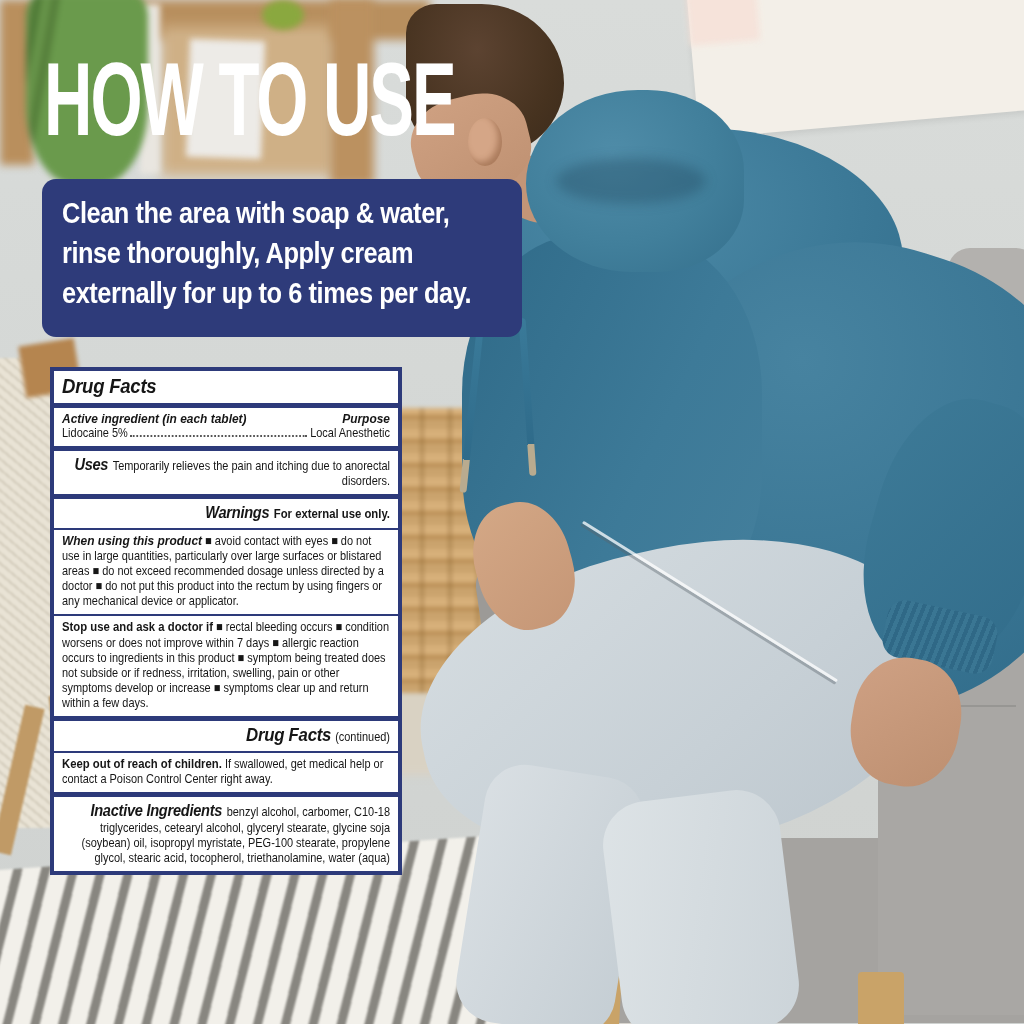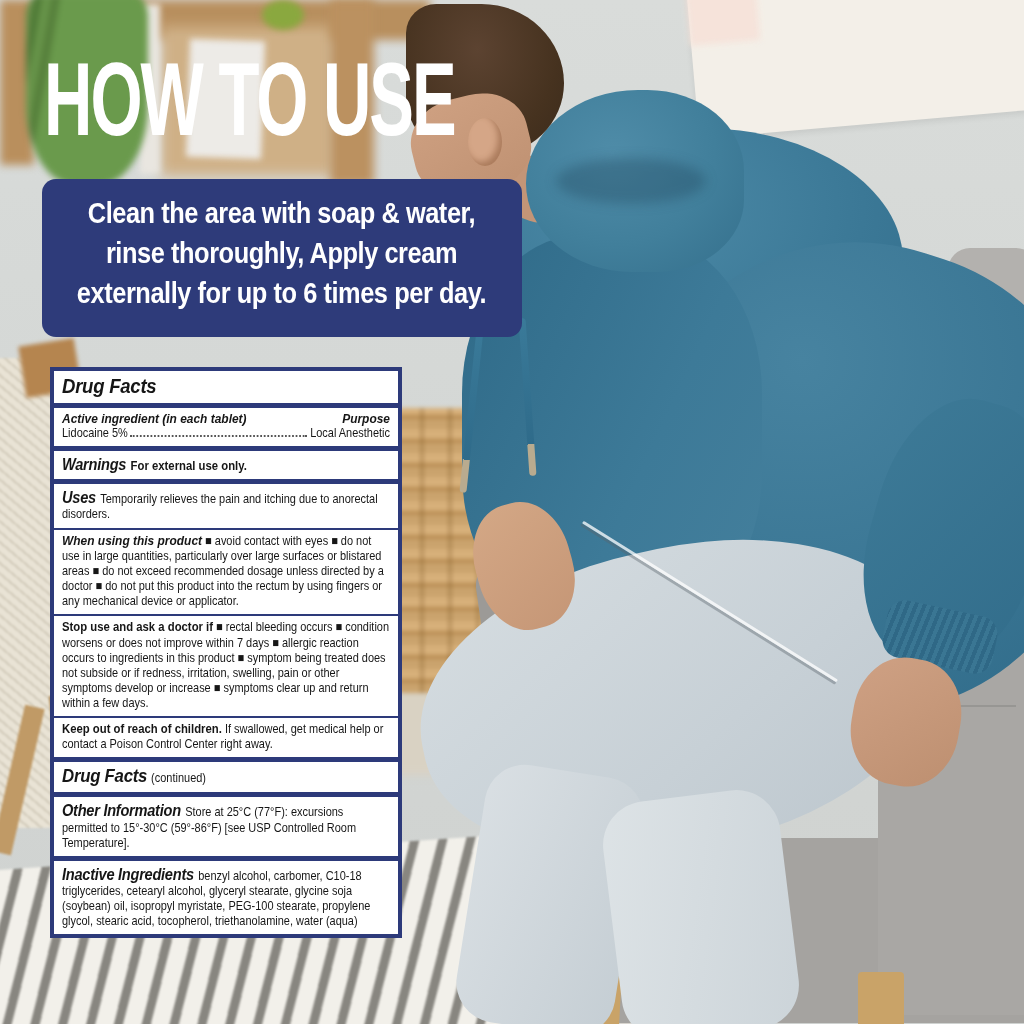--- a/index.html
+++ b/index.html
@@ -93,30 +93,30 @@
       background:linear-gradient(105deg,#dde3e6,#ccd4d9);}
   .hand-sofa{left:476px;top:502px;width:96px;height:128px;border-radius:45%;transform:rotate(-16deg);z-index:6;
       background:linear-gradient(150deg,#d4a886,#c59676);}
   .hand-back{left:852px;top:658px;width:108px;height:128px;border-radius:45%;transform:rotate(10deg);z-index:6;
       background:linear-gradient(140deg,#cfa184,#bd8f70);}
 
   
   .howto{left:44px;top:48px;z-index:10;color:#ffffff;font-weight:bold;font-size:103px;
      letter-spacing:-3px;transform:scaleX(.65);transform-origin:left top;white-space:nowrap;line-height:1;}
   .bluebox{left:42px;top:179px;width:480px;height:158px;border-radius:14px;background:#2e3b7a;z-index:10;
-     box-sizing:border-box;padding:14px 32px;text-align:center;}
+     box-sizing:border-box;padding:14px 20px;}
   .bluebox-text{color:#fff;font-weight:bold;font-size:29px;line-height:1.38;white-space:pre-line;
      width:114%;transform:scaleX(.875);transform-origin:left top;letter-spacing:-.5px;}
 
   
   .df{left:50px;top:367px;width:352px;background:#ffffff;border:4px solid #2d3a7a;z-index:10;
       box-sizing:border-box;color:#161616;}
   .df-sec{padding:3px 8px 5px;border-top:2px solid #2d3a7a;}
   .df-sec.first{border-top:none;}
-  .df-sec.thick{border-top-width:5px;}
+  .df-sec.thick{border-top-width:5px;text-align:right;}
   .cond{width:113%;transform:scaleX(.885);transform-origin:left top;}
   .body{font-size:12.4px;line-height:1.22;}
   .h1i{font-size:21px;font-weight:bold;font-style:italic;letter-spacing:-.3px;}
   .h2i{font-size:16.5px;font-weight:bold;font-style:italic;letter-spacing:-.3px;margin-right:5px;}
   .h3i{font-size:13.5px;font-weight:bold;font-style:italic;}
   .hb{font-weight:bold;font-size:12.8px;}
   .suffix{font-size:12.4px;font-weight:normal;font-style:normal;}
   .ai-row{display:flex;justify-content:space-between;align-items:baseline;}
   .leader-row{display:flex;align-items:baseline;}
   .leader{flex:1;border-bottom:2px dotted #555;margin:0 3px 3px;}
@@ -197,65 +197,60 @@
         <div class="leader-row">
           <span class="body">Lidocaine 5%</span>
           <span class="leader"></span>
           <span class="body">Local Anesthetic</span>
         </div>
       </div>
     </div>
 
     <div class="df-sec thick">
       <div class="cond body">
+        <span class="h2i">Uses</span><span>Temporarily relieves the pain and itching due to anorectal disorders.</span>
+      </div>
+    </div>
+
+    <div class="df-sec thick">
+      <div class="cond body">
         <span class="h2i">Warnings</span><span class="hb">For external use only.</span>
-      </div>
-    </div>
-
-    <div class="df-sec thick">
-      <div class="cond body">
-        <span class="h2i">Uses</span><span>Temporarily relieves the pain and itching due to anorectal disorders.</span>
       </div>
     </div>
 
     <div class="df-sec">
       <div class="cond body">
         <span class="h3i">When using this product</span>
         <span>■ avoid contact with eyes ■ do not use in large quantities, particularly over large surfaces or blistared areas ■ do not exceed recommended dosage unless directed by a doctor ■ do not put this product into the rectum by using fingers or any mechanical device or applicator.</span>
       </div>
     </div>
 
     <div class="df-sec">
       <div class="cond body">
         <span class="hb">Stop use and ask a doctor if</span>
         <span>■ rectal bleeding occurs ■ condition worsens or does not improve within 7 days ■ allergic reaction occurs to ingredients in this product ■ symptom being treated does not subside or if redness, irritation, swelling, pain or other symptoms develop or increase ■ symptoms clear up and return within a few days.</span>
-      </div>
-    </div>
-
-    <div class="df-sec">
-      <div class="cond body">
-        <span class="hb">Keep out of reach of children.</span>
-        <span>If swallowed, get medical help or contact a Poison Control Center right away.</span>
       </div>
     </div>
 
     <div class="df-sec thick">
       <div class="cond">
         <span class="h1i" style="font-size:19px;">Drug Facts</span>
         <span class="suffix">(continued)</span>
       </div>
     </div>
 
-
-
-    <div class="df-sec thick">
-      <div class="cond body">
-        <span class="h2i">Other Information</span><span>Store at 25°C (77°F): excursions permitted to 15°-30°C (59°-86°F) [see USP Controlled Room Temperature].</span>
-      </div>
-    </div>
+    <div class="df-sec">
+      <div class="cond body">
+        <span class="hb">Keep out of reach of children.</span>
+        <span>If swallowed, get medical help or contact a Poison Control Center right away.</span>
+      </div>
+    </div>
+
+
+
 
     <div class="df-sec thick">
       <div class="cond body">
         <span class="h2i">Inactive Ingredients</span><span>benzyl alcohol, carbomer, C10-18 triglycerides, cetearyl alcohol, glyceryl stearate, glycine soja (soybean) oil, isopropyl myristate, PEG-100 stearate, propylene glycol, stearic acid, tocopherol, triethanolamine, water (aqua)</span>
       </div>
     </div>
 
   </div>
 </div>
 

